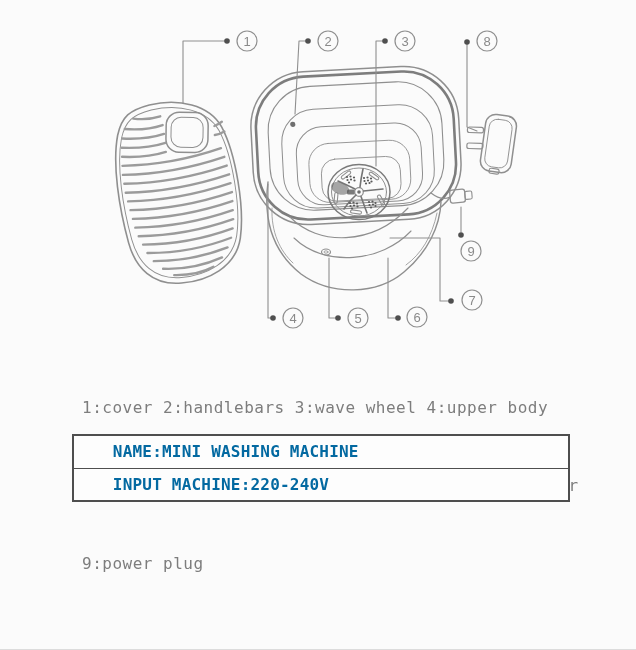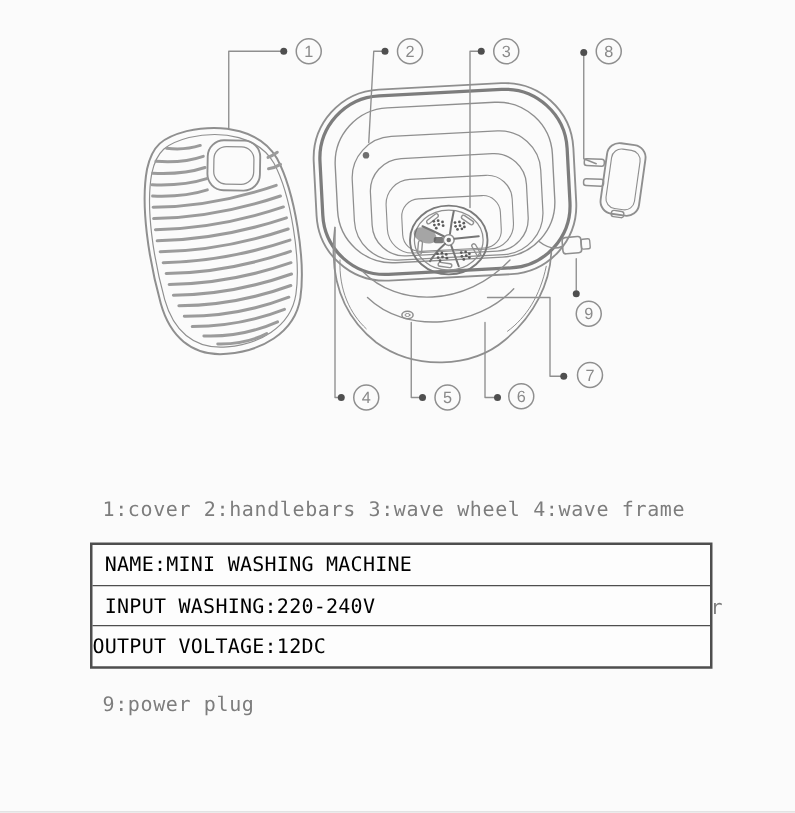--- a/index.html
+++ b/index.html
@@ -17,23 +17,23 @@
     font-size:16px;line-height:26px;letter-spacing:.5px;
     color:#7d7d7d;white-space:pre;
   }
   .spec-table{
     position:absolute;left:72px;top:434px;width:498px;
     border:2px solid #4e4e4e;background:#fdfdfd;
     box-sizing:border-box;
   }
   .spec-row{
     height:31.5px;line-height:31.5px;
-    padding-left:0;
-    font-size:16px;font-weight:normal;letter-spacing:.2px;
-    color:#000000;white-space:pre;
+    padding-left:29px;
+    font-size:16px;font-weight:bold;letter-spacing:.2px;
+    color:#0369a1;white-space:pre;
     border-top:1.5px solid #4e4e4e;
     overflow:hidden;
   }
   .spec-row:first-child{border-top:none;}
   .bottom-edge{
     position:absolute;left:0;bottom:0;width:636px;height:1px;
     background:#dcdcdc;
   }
 </style>
 </head>
@@ -233,25 +233,24 @@
           <path d="M461,207 V232"></path>
           <circle cx="461" cy="235" r="2.8" fill="#4f4f4f" stroke="none"></circle>
           <circle cx="471" cy="251" r="10" stroke-width="1.2"></circle>
           <text x="471" y="255.5" fill="#8a8a8a" stroke="none">9</text>
         </g>
       </g>
     </g>
   </svg>
 
   <div class="legend">
-    <div>1:cover 2:handlebars 3:wave wheel 4:wave frame</div>
+    <div>1:cover 2:handlebars 3:wave wheel 4:upper body</div>
     <div>5:push button 6:base plate 7:barrel body 8: power</div>
     <div>9:power plug</div>
   </div>
 
   <div class="spec-table">
     <div class="spec-row"> NAME:MINI WASHING MACHINE</div>
-    <div class="spec-row"> INPUT WASHING:220-240V</div>
-    <div class="spec-row">OUTPUT VOLTAGE:12DC</div>
+    <div class="spec-row"> INPUT MACHINE:220-240V</div>
   </div>
 
   <div class="bottom-edge"></div>
 </div>
 
 </body></html>

